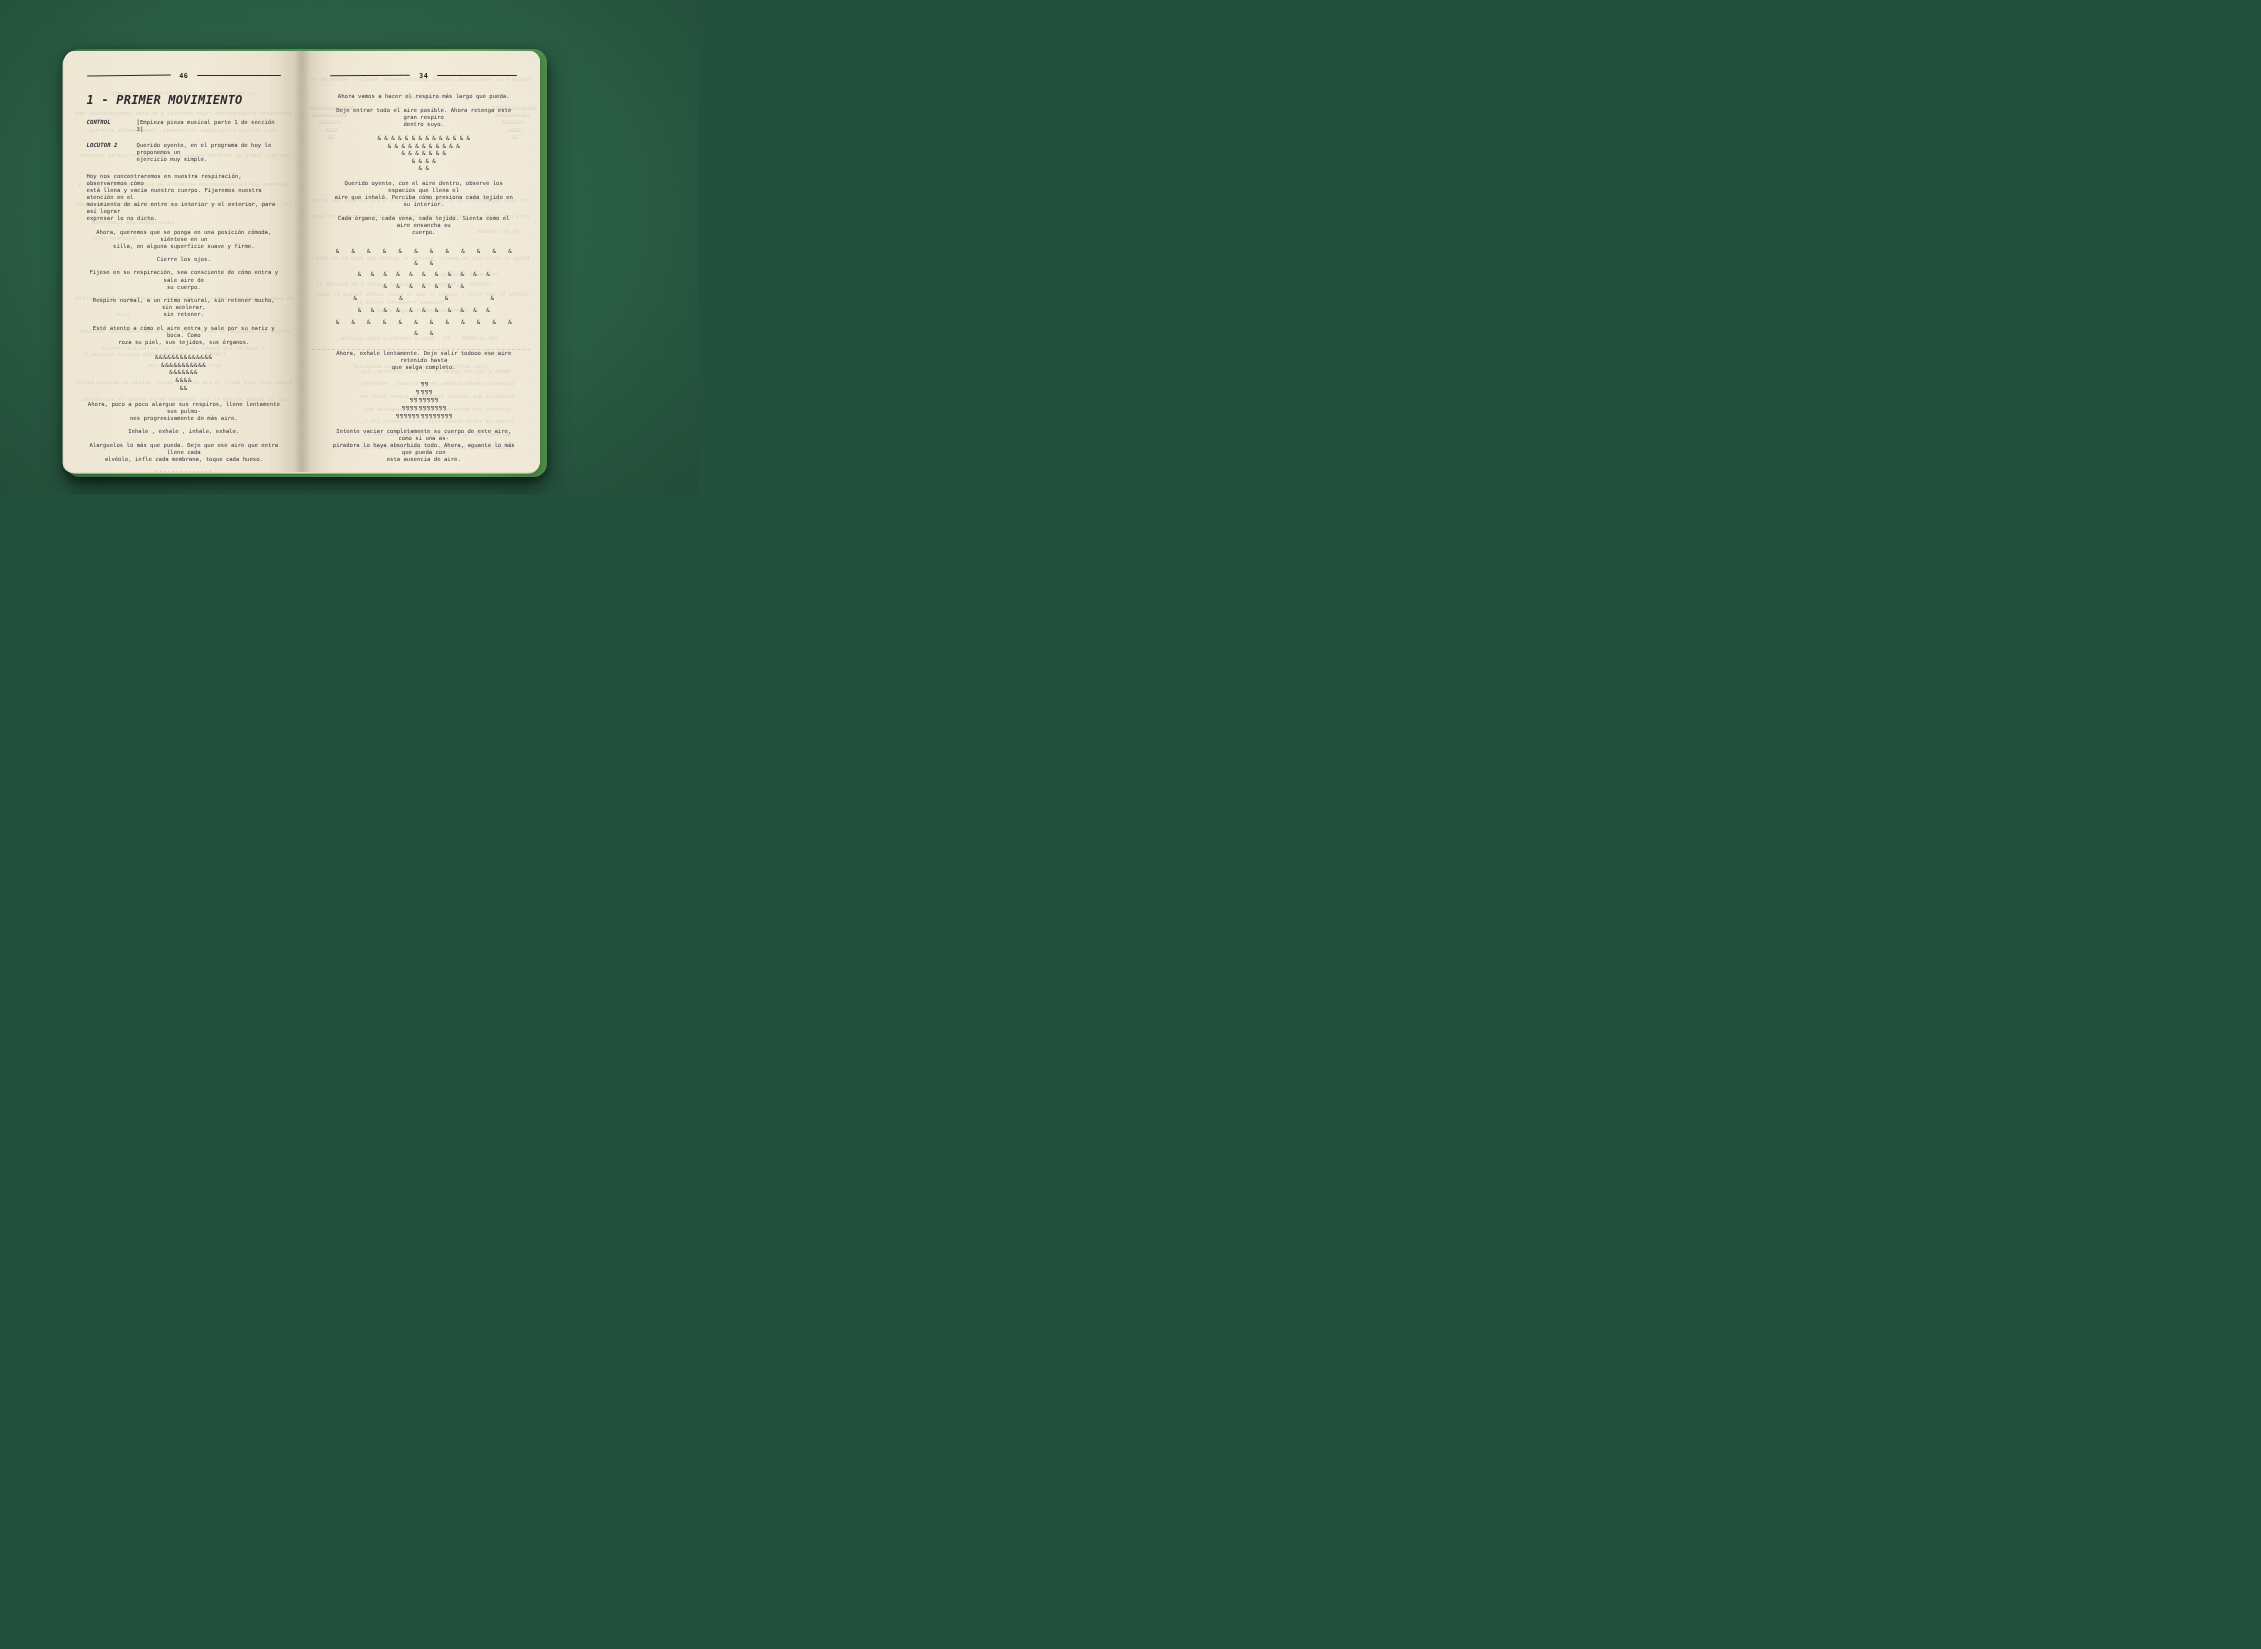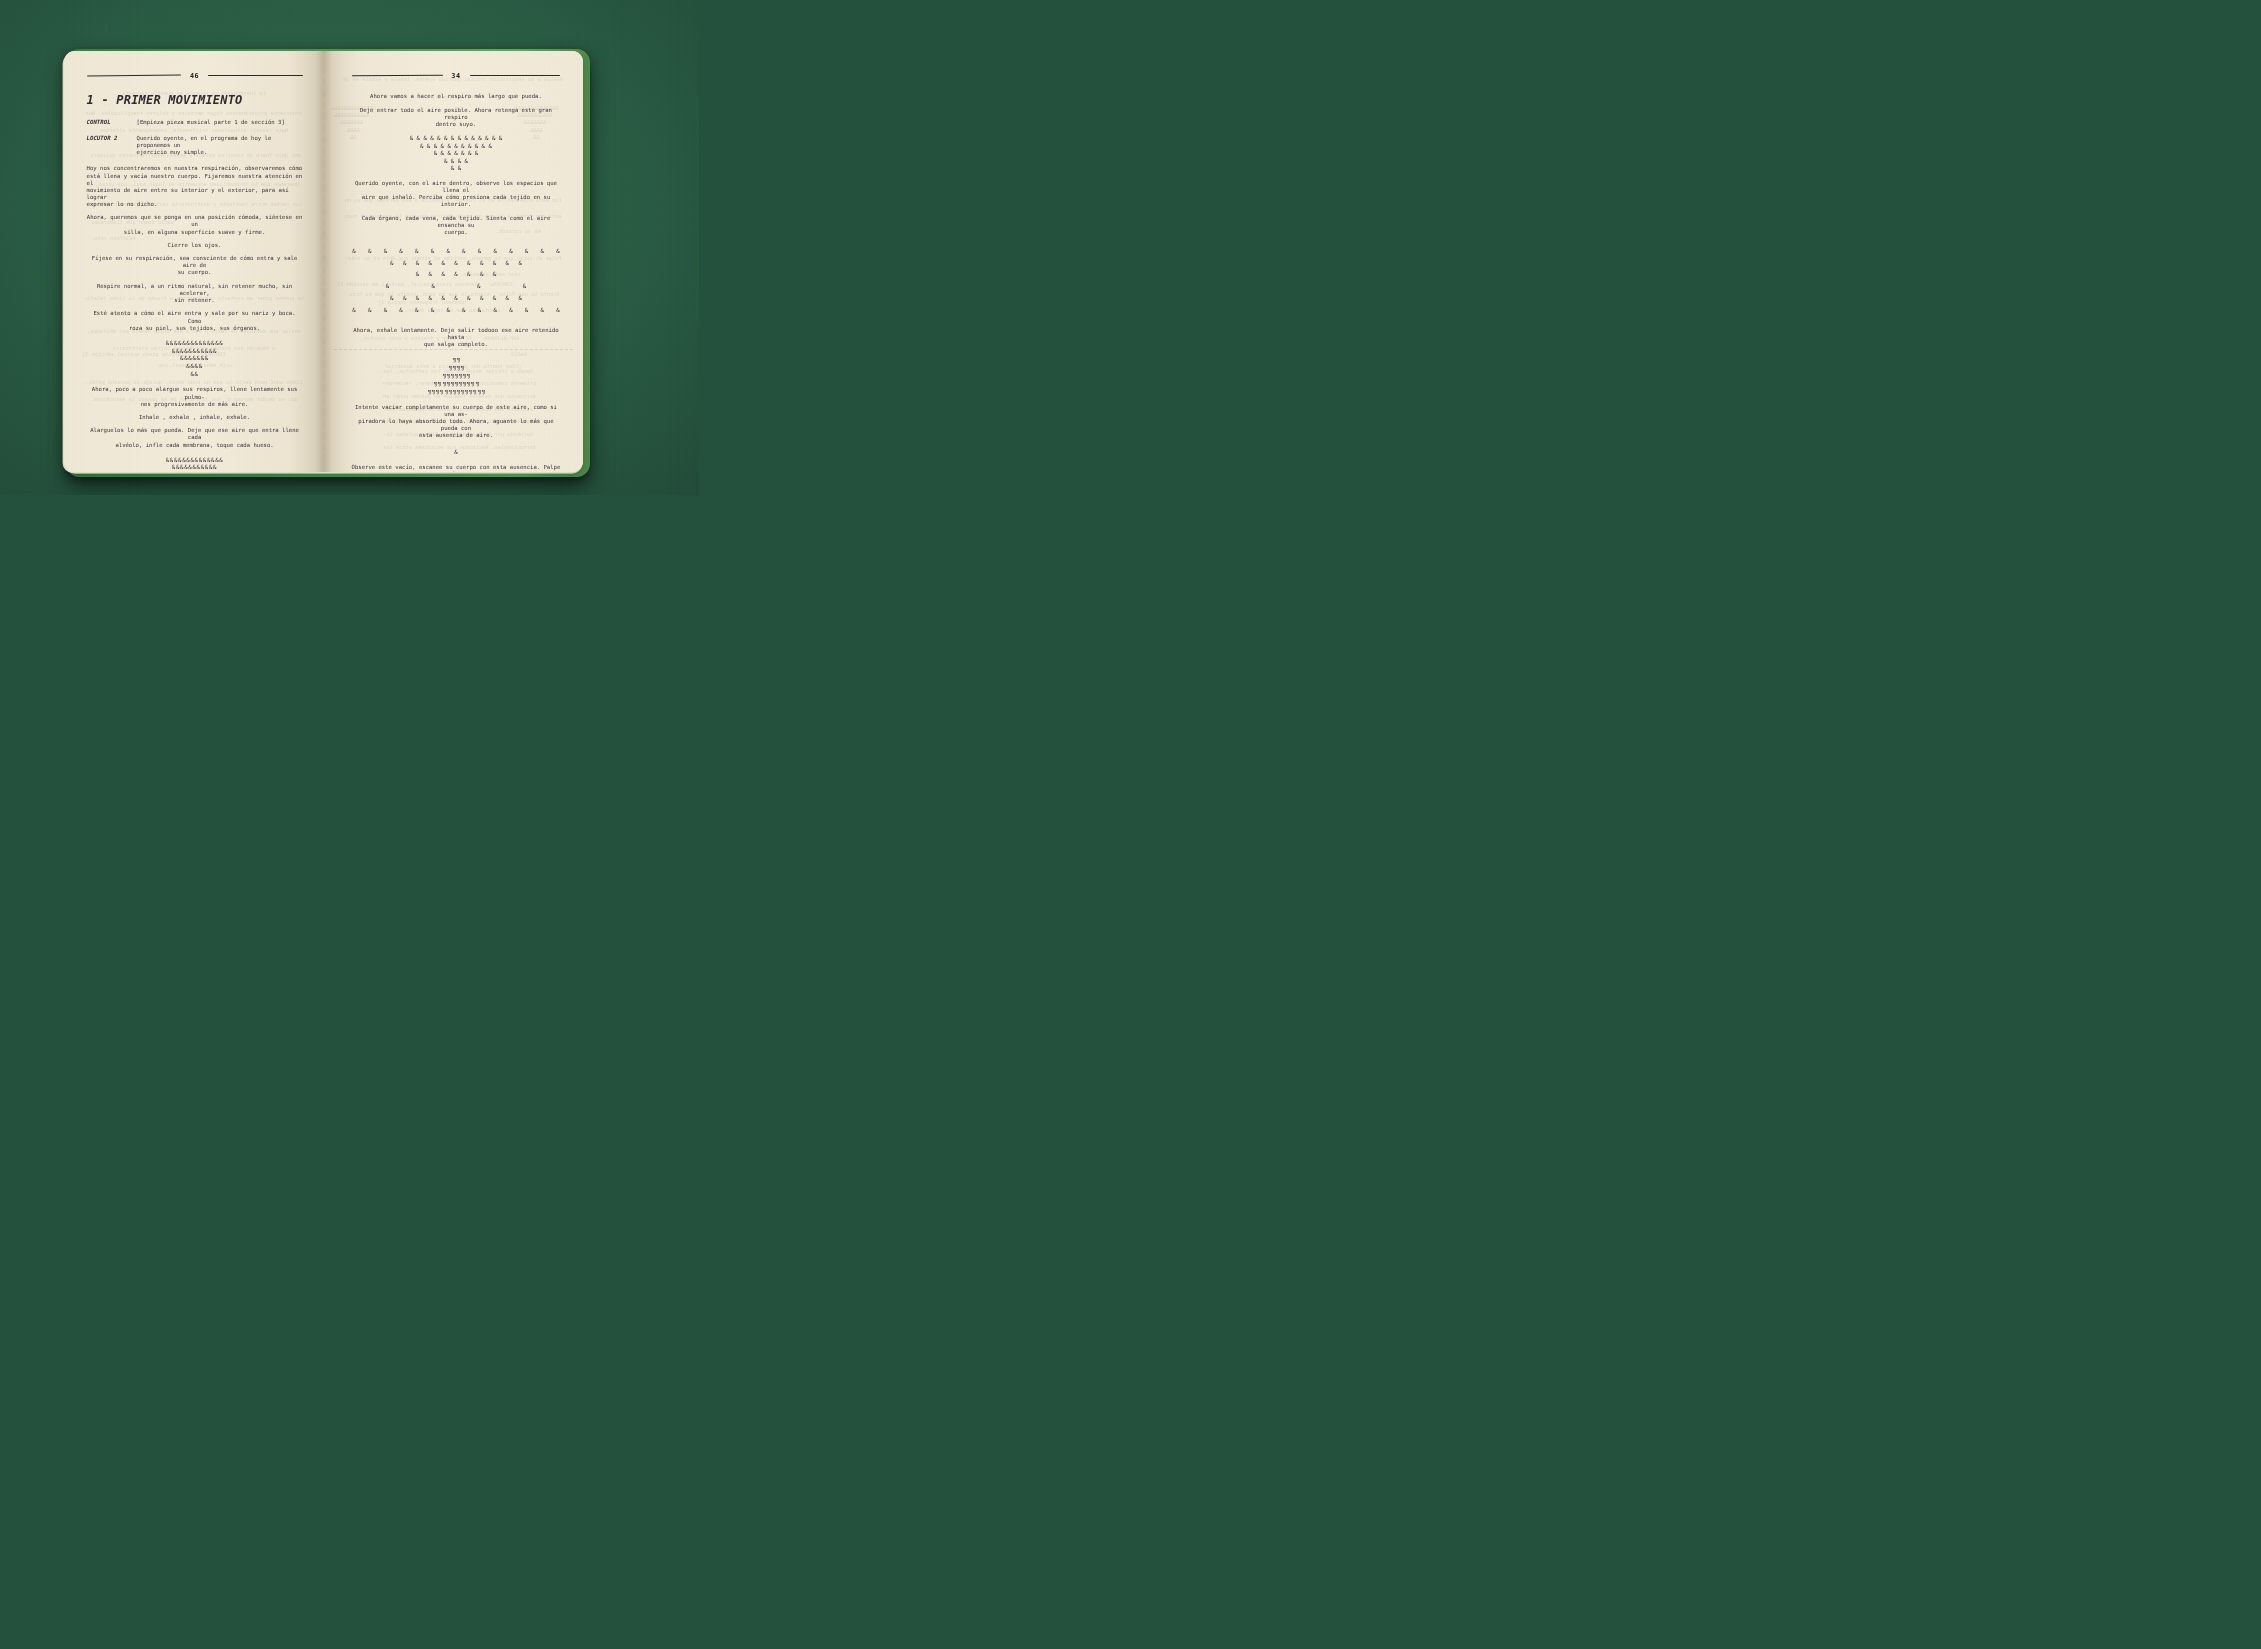--- a/index.html
+++ b/index.html
@@ -3,21 +3,21 @@
 <meta charset="utf-8">
 <style>
   html,body{margin:0;padding:0;background:#24513d;}
   .scene{position:relative;width:699px;height:495px;overflow:hidden;
          background:radial-gradient(ellipse at 48% 42%, #2e6349 0%, #2a5c44 55%, #224c39 100%);
          font-family:"DejaVu Sans Mono","Liberation Mono",monospace;}
   
   .scene::after{content:"";position:absolute;inset:0;pointer-events:none;opacity:.35;
     background-image:repeating-linear-gradient(0deg, rgba(255,255,255,.012) 0 0.9px, rgba(0,0,0,.015) 0.9px 1.8px),
                      repeating-linear-gradient(90deg, rgba(255,255,255,.010) 0 1.4px, rgba(0,0,0,.012) 1.4px 2.7px);}
-  .book{position:absolute;left:64px;top:51px;width:476px;height:421px;padding-left:43px;}
+  .book{position:absolute;left:64px;top:51px;width:476px;height:421px;}
   .cover{position:absolute;left:1.8px;top:-1.8px;right:-7.2px;bottom:-5px;border-radius:13.6px;
          background:linear-gradient(90deg,#3e7f47 0%,#4f9b50 55%,#63ac5c 86%,#4d8c4a 100%);
          box-shadow:0 11.8px 23.5px rgba(0,0,0,.45), 0 3.6px 8.1px rgba(0,0,0,.35);}
   .pages{position:absolute;inset:0;border-radius:11px;background:#f1ead8;display:flex;
          box-shadow:-2.3px 1.8px 0 -0.9px #e6ddc7, 0 1.4px 0 -0.5px #ded4bd, 0 2.7px 0 -0.9px #cfc3a9, 0 4.5px 7.2px rgba(0,0,0,.25);
          overflow:hidden;}
   .page{position:relative;width:50%;height:100%;box-sizing:border-box;color:#3a323c;}
   .page.left {padding:18px 21px 0 22.6px;background:linear-gradient(90deg,#efe8d5 0%,#f2ebd9 55%,#ece4d0 92%,#e4dbc5 100%);}
   .page.right{padding:18px 22.6px 0 28px;background:linear-gradient(90deg,#e6ddc7 0%,#efe7d4 7%,#f3ecda 45%,#f0e9d7 100%);}
   .gutter{position:absolute;left:50%;top:0;bottom:0;width:68px;transform:translateX(-50%);pointer-events:none;

